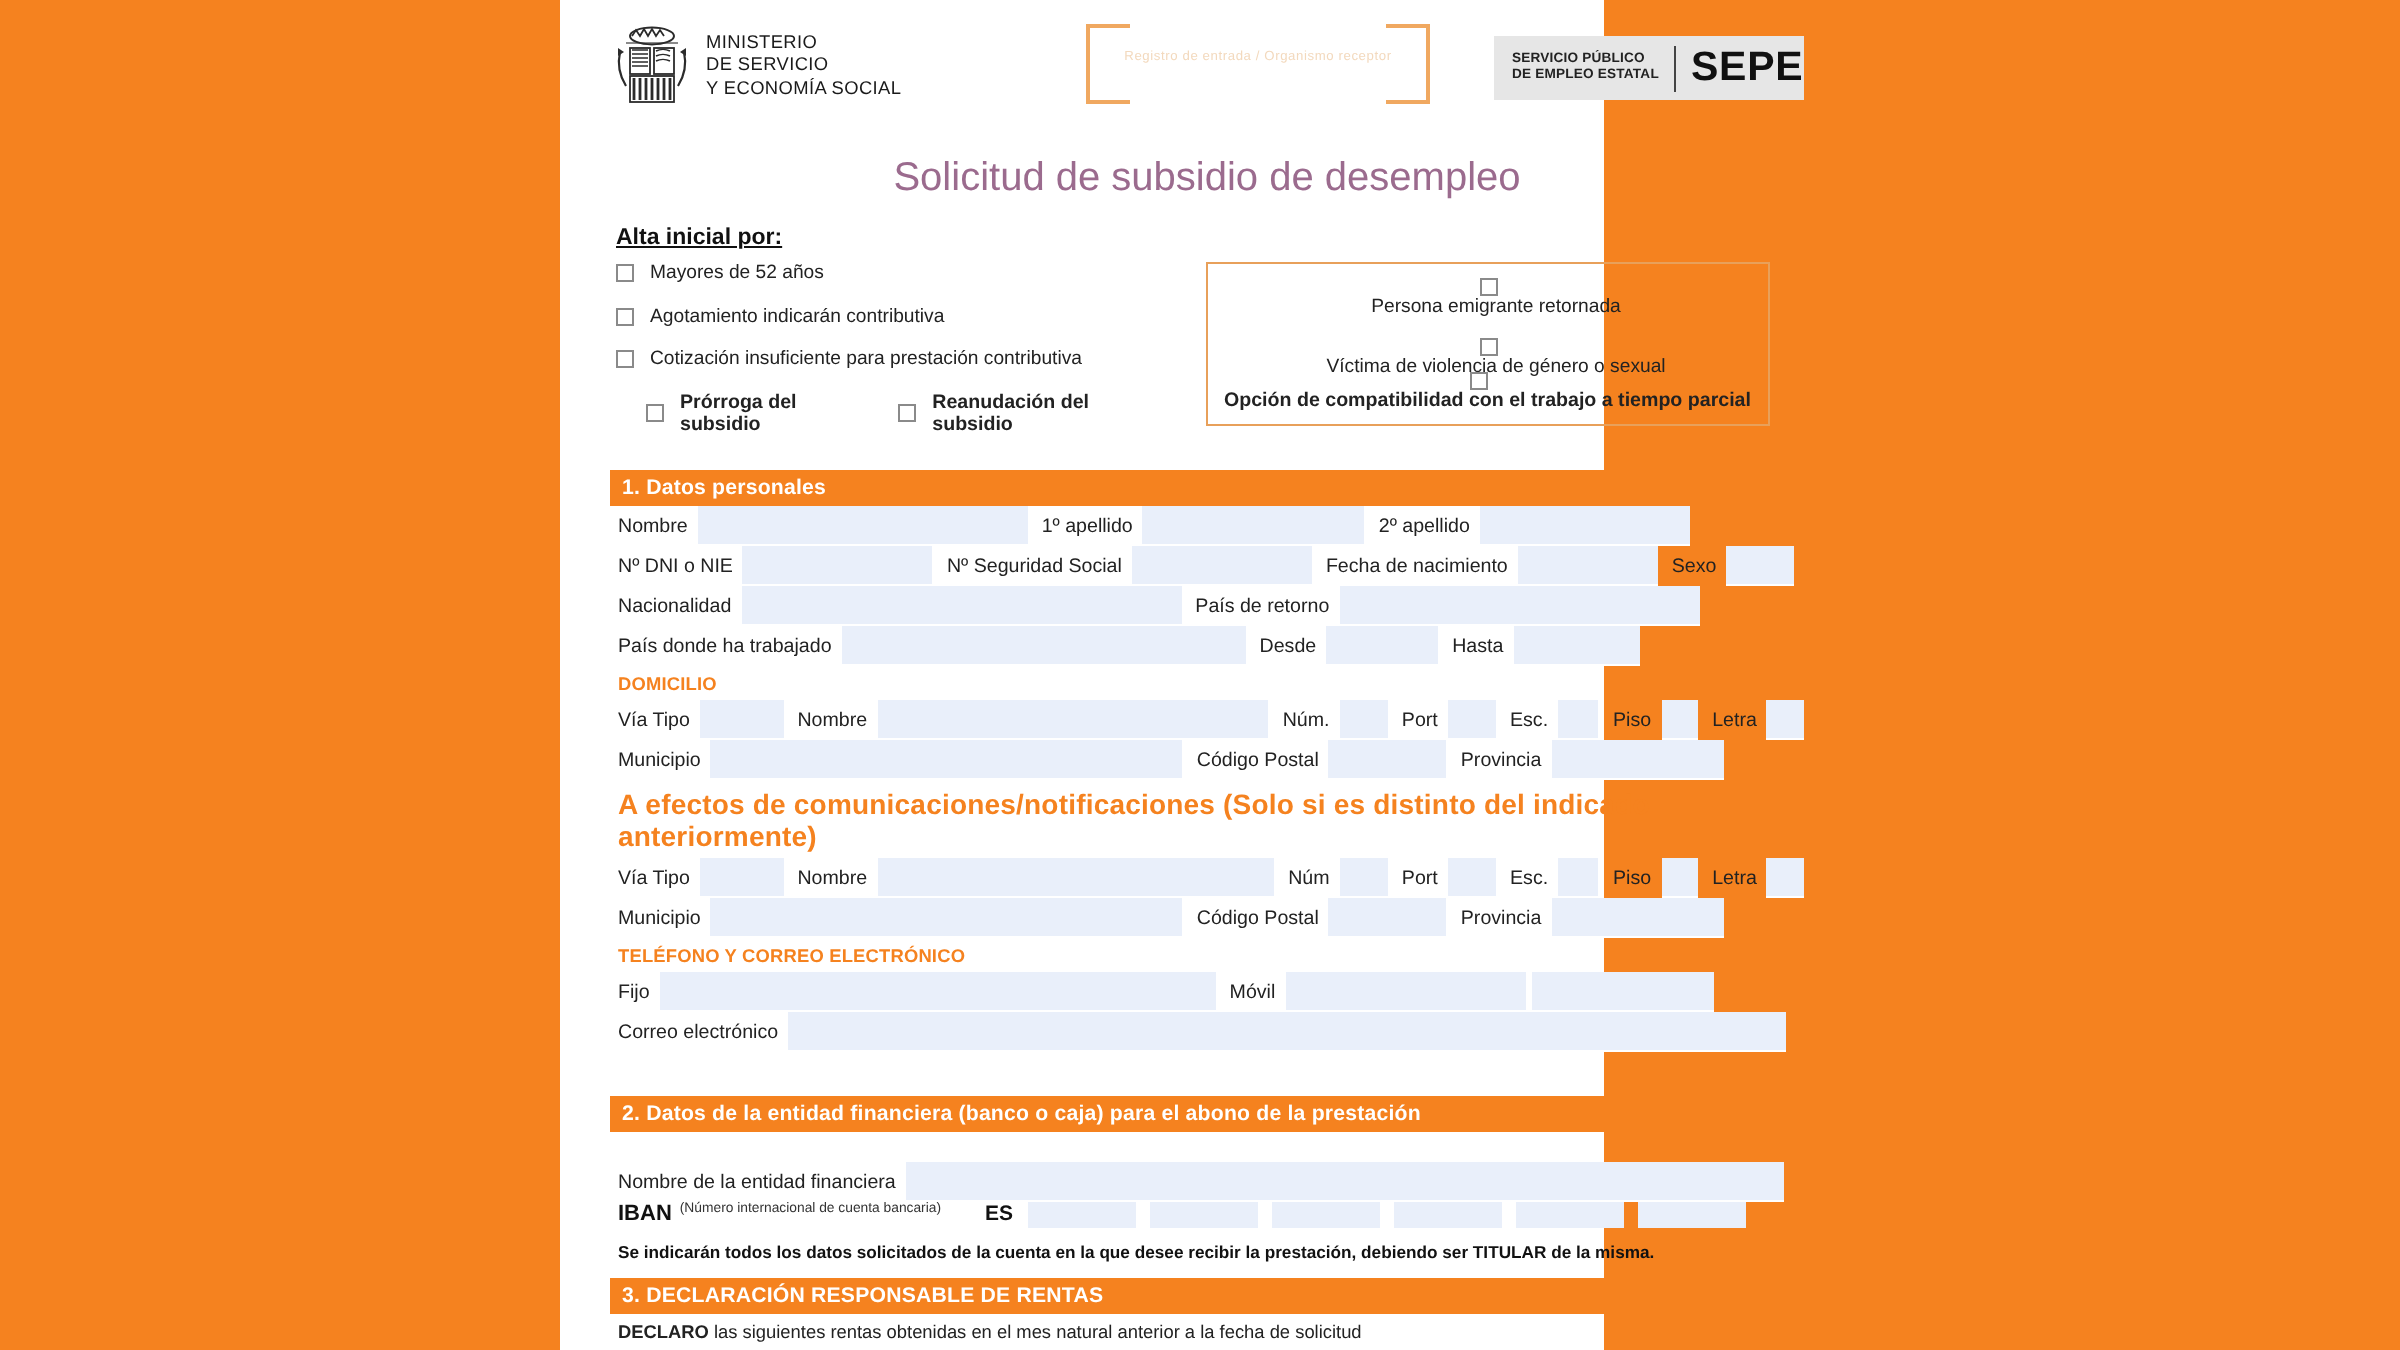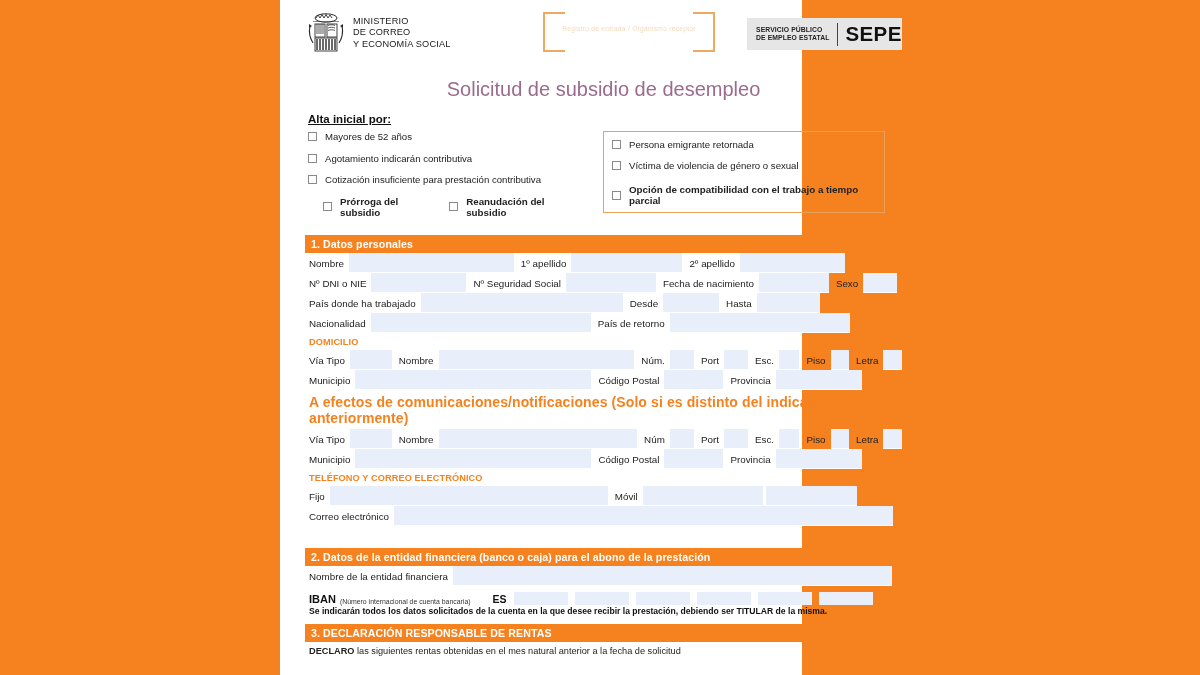--- a/index.html
+++ b/index.html
@@ -62,21 +62,21 @@
   .cbl { font-size: 9.6px; color:#222; }
   .cbl.bold { font-weight:700; font-size:9.8px; }
   .alta-sub { display:flex; margin-top:7px; margin-left:15px; }
   .alta-sub .cbrow { margin-right:22px; margin-bottom:0; }
 
   .alta-right {
     position:absolute; left:298px; top:0; width:282px; height: 82px;
     border:1.5px solid #E8A05A;
   }
   .alta-right .pad { padding: 7px 0 0 8px; }
-  .alta-right .cbrow { margin-bottom:10px; }
+  .alta-right .cbrow { margin-bottom:10px;flex-direction:column; }
   .alta-right .last { position:absolute; left:8px; bottom:6px; margin:0; }
 
   
   .obar {
     background:#F5821F; color:#fff; font-weight:700; height:18px;
     display:flex; align-items:center; padding-left:6px; font-size:10.6px;
     letter-spacing:.1px;
   }
   .obar.s1 { margin-top:4px; }
   .obar-tipo {
@@ -100,21 +100,21 @@
   }
   .frow .in { background:#E9EFFA; border-bottom:1px solid #fff; }
   .frow .sep { width:3px; flex:0 0 auto; }
   .sectlabel {
     font-size:9.2px; font-weight:700; color:#F5821F; padding:4px 0 3px 4px;
     letter-spacing:.1px;
   }
   .sectlabel.sm { font-size:14px; }
 
   
-  .iban-row { display:flex; align-items:flex-end; height:19px; }
+  .iban-row { display:flex; align-items:flex-start; height:19px; }
   .iban-row .ib { font-size:11px; font-weight:700; color:#111; padding-left:4px; }
   .iban-row .ibn { font-size:6.9px; color:#333; padding-left:4px; }
   .iban-row .es { font-size:10.5px; font-weight:700; color:#111; padding:0 7px 0 22px; }
   .iban-row .seg { width:54px; height:13px; background:#E9EFFA; margin-right:7px; }
 
   .note2 { font-size:8.6px; font-weight:700; color:#111; padding-left:4px; line-height:12.5px; }
   .declaro { font-size:9.2px; color:#222; padding:4px 0 0 4px; }
   .declaro b { font-weight:700; }
 </style>
 </head>
@@ -135,21 +135,21 @@
             <path d="M11 13 h8 M11 15 h8 M11 17 h8 M11 19 h8 M11 21 h8" stroke="#2b2b2b" stroke-width=".8"></path>
             <path d="M23 13.5 c2-1 5-1 7 0 M23 16 c2-1 5-1 7 0 M23 18.5 c2-1 5-1 7 0" stroke="#2b2b2b" stroke-width=".8" fill="none"></path>
             <rect x="10" y="26" width="22" height="13" fill="none" stroke="#2b2b2b" stroke-width=".9"></rect>
             <path d="M12 27 v11 M15 27 v11 M18 27 v11 M21 27 v11 M24 27 v11 M27 27 v11 M30 27 v11" stroke="#2b2b2b" stroke-width="1.4"></path>
             <path d="M5 14 q-2 9 3 17 M37 14 q2 9 -3 17" stroke="#2b2b2b" stroke-width="1.1" fill="none"></path>
             <path d="M4 12 l3 2 -3 2 z M38 12 l-3 2 3 2 z"></path>
           </g>
         </svg>
         <div class="min-text">
           <div>MINISTERIO</div>
-          <div>DE CORREO</div>
+          <div>DE SERVICIO</div>
           <div>Y ECONOMÍA SOCIAL</div>
         </div>
 
         <div class="regbox">
           <i class="tl"></i>
           <i class="tr"></i>
           <i class="bl"></i>
           <i class="br"></i>
           <span>Registro de entrada / Organismo receptor</span>
         </div>
@@ -234,38 +234,38 @@
         <span class="in" style="width:90px"></span>
         <span class="sep"></span>
         <span class="lb">Fecha de nacimiento</span>
         <span class="in" style="width:70px"></span>
         <span class="sep"></span>
         <span class="lb">Sexo</span>
         <span class="in" style="width:34px"></span>
       </div>
 
       <div class="frow">
+        <span class="lb">Nacionalidad</span>
+        <span class="in" style="width:220px"></span>
+        <span class="sep"></span>
+        <span class="lb">País de retorno</span>
+        <span class="in" style="width:180px"></span>
+      </div>
+
+      <div class="frow">
         <span class="lb">País donde ha trabajado</span>
         <span class="in" style="width:202px"></span>
         <span class="sep"></span>
         <span class="lb">Desde</span>
         <span class="in" style="width:56px"></span>
         <span class="sep"></span>
         <span class="lb">Hasta</span>
         <span class="in" style="width:63px"></span>
       </div>
 
-      <div class="frow">
-        <span class="lb">Nacionalidad</span>
-        <span class="in" style="width:220px"></span>
-        <span class="sep"></span>
-        <span class="lb">País de retorno</span>
-        <span class="in" style="width:180px"></span>
-      </div>
-
       <div class="sectlabel">DOMICILIO</div>
 
       <div class="frow">
         <span class="lb">Vía Tipo</span>
         <span class="in" style="width:45px"></span>
         <span class="sep"></span>
         <span class="lb">Nombre</span>
         <span class="in" style="width:211px"></span>
         <span class="sep"></span>
         <span class="lb">Núm.</span>
@@ -343,21 +343,21 @@
         <span class="in" style="width:91px"></span>
       </div>
 
       <div class="frow">
         <span class="lb">Correo electrónico</span>
         <span class="in" style="width:499px"></span>
       </div>
 
       <div class="obar" style="margin-top:22px">2. Datos de la entidad financiera (banco o caja) para el abono de la prestación</div>
 
-      <div class="frow" style="margin-top:0">
+      <div class="frow" style="margin-top:15px">
         <span class="lb">Nombre de la entidad financiera</span>
         <span class="in" style="width:439px"></span>
       </div>
 
       <div class="iban-row">
         <span class="ib">IBAN</span>
         <span class="ibn">(Número internacional de cuenta bancaria)</span>
         <span class="es">ES</span>
         <span class="seg"></span>
         <span class="seg"></span>

